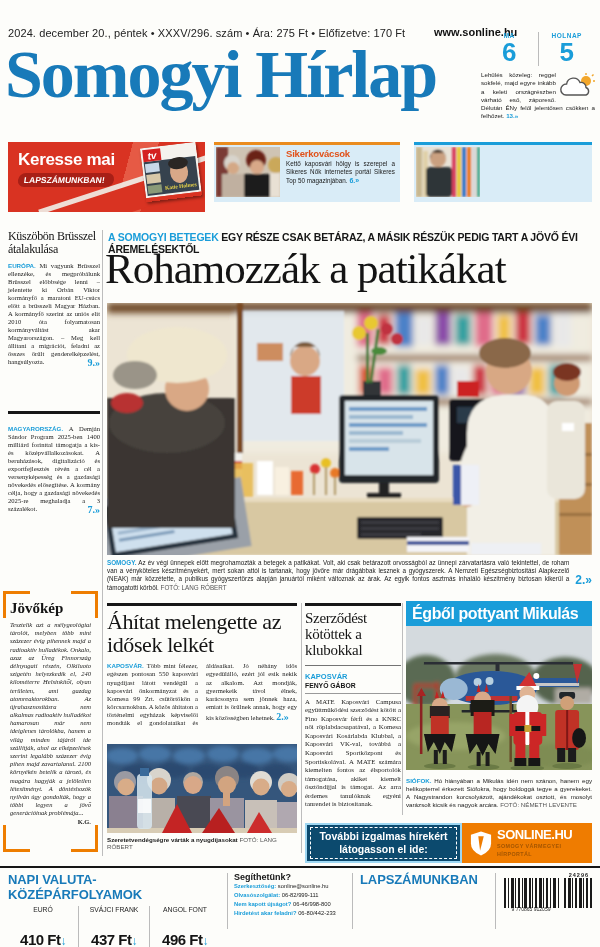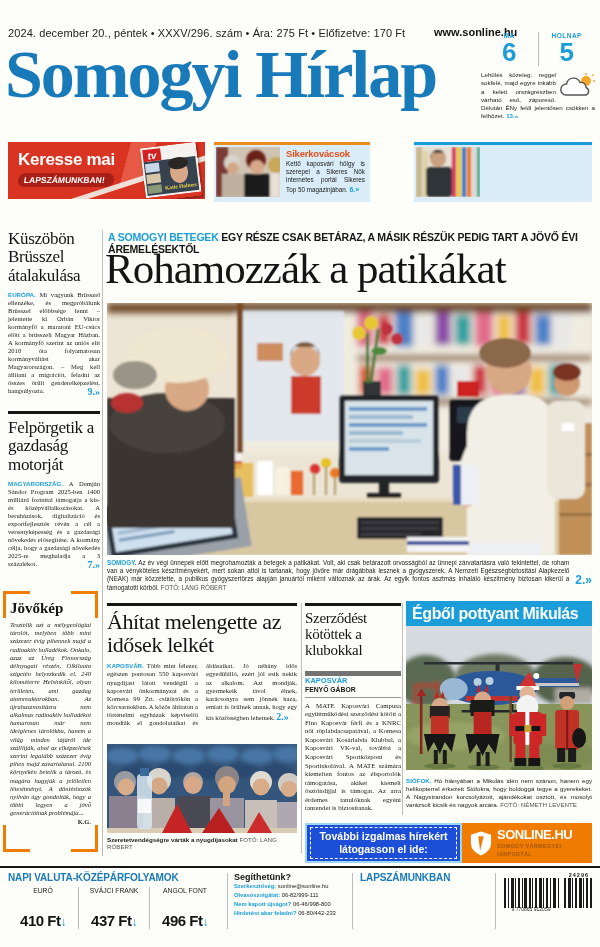--- a/index.html
+++ b/index.html
@@ -17,40 +17,40 @@
   .masthead{left:5px;top:30px;font-size:68px;font-weight:bold;color:#187ab9;letter-spacing:-2px;line-height:1.3;}
   .weather{left:481px;top:32px;width:114px;}
   .w-temps{display:flex;text-align:center;}
   .w-cell{flex:1;}
   .w-cell+.w-cell{border-left:1px solid #bbb;}
   .w-label{font-size:6.5px;font-weight:bold;color:#1a9dd9;letter-spacing:.5px;}
   .w-temp{font-size:26px;font-weight:800;color:#1a9dd9;line-height:1.05;}
   .w-text{margin-top:5px;font-size:6.2px;line-height:1.32;color:#1a1a1a;}
   .w-text svg{float:right;margin:2px 0 1px 3px;}
   
-  .promo-box{left:8px;top:142px;width:197px;height:57px;background:linear-gradient(105deg,#d93322 0 58%,#e65a45 58% 70%,#d93322 70%);overflow:hidden;}
+  .promo-box{left:8px;top:142px;width:197px;height:70px;background:linear-gradient(105deg,#d93322 0 58%,#e65a45 58% 70%,#d93322 70%);overflow:hidden;}
   .promo-swoosh{position:absolute;left:30px;top:36px;width:200px;height:30px;background:#efefe9;transform:rotate(-18deg);opacity:.9;}
   .promo-swoosh2{position:absolute;left:22px;top:44px;width:200px;height:26px;background:#d93322;transform:rotate(-18deg);}
   .promo-l1{position:absolute;left:10px;top:8px;font-size:17px;font-weight:bold;color:#fff;letter-spacing:-.3px;}
   .promo-l2{position:absolute;left:10px;top:31px;font-size:8.5px;font-weight:bold;color:#fff;background:#a81f16;padding:2px 9px 2px 6px;border-radius:8px;transform:skewX(-8deg);}
   .promo-mag{position:absolute;right:6px;top:3px;transform:rotate(-7deg);box-shadow:1px 2px 3px rgba(0,0,0,.4);}
   .teaser{top:142px;height:57px;background:#d9ecf7;display:flex;}
-  .t1{left:214px;width:156px;border-top:3px solid #ea8c1e;}
+  .t1{left:214px;width:186px;border-top:3px solid #ea8c1e;}
   .t2{left:414px;width:178px;border-top:3px solid #1a9dd9;}
   .t-photo{width:64px;height:50px;margin:2px;flex:none;}
   .t-body{flex:1;padding:3px 5px 0 4px;}
   .t-title{font-size:9.5px;font-weight:bold;letter-spacing:-.2px;}
   .t1 .t-title{color:#e1511a;}
   .t2 .t-title{color:#187ab9;}
   .t-text{font-size:6.3px;line-height:1.3;color:#1a1a1a;margin-top:1px;}
   .t-text .ref{font-size:7px;}
   
   .vline{background:#bdbdbd;width:1px;}
   .art{left:8px;width:92px;}
-  .art-title{font-size:17px;line-height:1.08;color:#141414;letter-spacing:-.3px;}
+  .art-title{font-size:12px;line-height:1.08;color:#141414;letter-spacing:-.3px;}
   .art-body{margin-top:6px;font-size:6.6px;line-height:1.22;color:#1a1a1a;}
   .art-body .lead{font-family:"Liberation Sans",sans-serif;font-size:6.2px;}
   .art-body .ref{float:right;font-size:10px;line-height:1;}
   .lrule{left:8px;width:92px;height:2.5px;background:#161616;}
   .opinion{left:3px;top:591px;width:95px;height:261px;padding:9px 7px 0 7px;box-sizing:border-box;}
   .corner{position:absolute;width:24px;height:24px;border:0 solid #ee7d00;}
   .c-tl{left:0;top:0;border-top-width:3px;border-left-width:3px;}
   .c-tr{right:0;top:0;border-top-width:3px;border-right-width:3px;}
   .c-bl{left:0;bottom:0;border-bottom-width:3px;border-left-width:3px;}
   .c-br{right:0;bottom:0;border-bottom-width:3px;border-right-width:3px;}
@@ -68,38 +68,38 @@
   
   .bar{height:3px;background:#161616;}
   .seniors{left:107px;top:610px;width:190px;}
   .sec-title{font-size:22px;line-height:1.05;color:#141414;letter-spacing:-.4px;}
   .sen-body{margin-top:6px;font-size:6.6px;line-height:1.24;color:#1a1a1a;column-count:2;column-gap:8px;}
   .sen-body .ref{font-size:10px;}
   .sen-photo{left:107px;top:744px;width:190px;height:89px;}
   .sen-cap{left:107px;top:836px;width:190px;font-size:6.2px;color:#1a1a1a;}
   .clubs{left:305px;top:610px;width:96px;}
   .clubs-title{font-size:15px;line-height:1.08;color:#141414;letter-spacing:-.3px;}
-  .byline{border-top:5px solid #737373;margin-top:12px;padding-top:0;}
+  .byline{border-top:1px solid #737373;margin-top:6px;padding-top:6px;}
   .by-loc{font-size:7.5px;font-weight:bold;color:#1a9dd9;}
   .by-name{font-size:6.8px;font-weight:bold;color:#141414;margin-top:1px;}
   .clubs-body{border-top:1px solid #999;margin-top:4px;padding-top:4px;font-size:6.8px;line-height:1.26;color:#1a1a1a;}
   .santa{left:406px;top:601px;width:186px;}
   .santa-banner{height:25px;background:#1a9dd9;color:#fff;font-size:16px;font-weight:bold;line-height:25px;padding-left:6px;letter-spacing:-.4px;}
   .santa-cap{margin-top:3px;font-size:6.2px;line-height:1.3;color:#1a1a1a;}
   
   .pbanner{left:305px;top:823px;width:287px;height:40px;display:flex;}
-  .pb-blue{width:157px;background:#1d4ed8;box-sizing:border-box;border:2px solid #9ed7f2;display:flex;align-items:center;justify-content:center;}
+  .pb-blue{width:157px;background:#0c4a6e;box-sizing:border-box;border:2px solid #9ed7f2;display:flex;align-items:center;justify-content:center;}
   .pb-blue-in{border:1.6px dashed #fff;width:145px;height:30px;display:flex;flex-direction:column;align-items:center;justify-content:center;color:#fff;font-weight:bold;font-size:10.5px;line-height:1.25;}
   .pb-orange{flex:1;background:#ef7c00;display:flex;align-items:center;padding-left:8px;gap:5px;}
   .pb-brand{color:#fff;font-size:13px;font-weight:800;letter-spacing:-.5px;line-height:1;}
   .pb-sub{font-size:5.4px;font-weight:bold;color:#a35500;letter-spacing:.4px;margin-top:2px;line-height:1.3;}
   
   .f-rule{left:0;top:866px;width:600px;height:2px;background:#161616;}
   .fdiv{top:873px;width:1px;height:56px;background:#bbb;}
-  .f-title{font-size:10px;font-weight:bold;color:#187ab9;letter-spacing:-.1px;}
+  .f-title{font-size:13px;font-weight:bold;color:#187ab9;letter-spacing:-.1px;}
   .currency{left:8px;top:872px;width:212px;}
   .cur-row{display:flex;margin-top:4px;text-align:center;}
   .cur-cell{flex:1;padding:0 2px;}
   .cur-cell+.cur-cell{border-left:1px solid #bbb;}
   .cur-name{font-size:6.8px;color:#222;}
   .cur-val{font-size:15px;font-weight:800;color:#141414;letter-spacing:-.5px;margin-top:18px;}
   .cur-val .dn{color:#1a9dd9;font-weight:bold;font-size:12px;}
   .help{left:234px;top:872px;width:114px;}
   .help-title{font-size:9px;font-weight:bold;color:#141414;}
   .help-line{font-size:5.8px;line-height:1.55;color:#222;}
@@ -226,21 +226,20 @@
     <div class="art-body serif jus">
       <span class="lead">EURÓPA.</span>
       <span>Mi vagyunk Brüsszel ellenzéke, és megpróbálunk Brüsszel előbbsége lenni – jelentette ki Orbán Viktor kormányfő a maratoni EU-csúcs előtt a brüsszeli Magyar Házban. A kormányfő szerint az uniós elit 2010 óta folyamatosan kormányváltást akar Magyarországon. – Meg kell állítani a migrációt, feladni az összes őrült genderelképzelést, hangsúlyozta.</span>
       <span class="ref">9.»</span>
     </div>
   </div>
 
   <div class="abs lrule" style="top:411px;"></div>
 
   <div class="abs art" style="top:419px;">
-    <div class="art-title serif">Felpörgetik a gazdaság motorját</div>
     <div class="art-body serif jus">
       <span class="lead">MAGYARORSZÁG.</span>
       <span>A Demján Sándor Program 2025-ben 1400 milliárd forinttal támogatja a kis- és középvállalkozásokat. A beruházások, digitalizáció és exportfejlesztés révén a cél a versenyképesség és a gazdasági növekedés elősegítése. A kormány célja, hogy a gazdasági növekedés 2025-re meghaladja a 3 százalékot.</span>
       <span class="ref">7.»</span>
     </div>
   </div>
 
   <div class="abs opinion">
     <div class="corner c-tl"></div>
     <div class="corner c-tr"></div>

